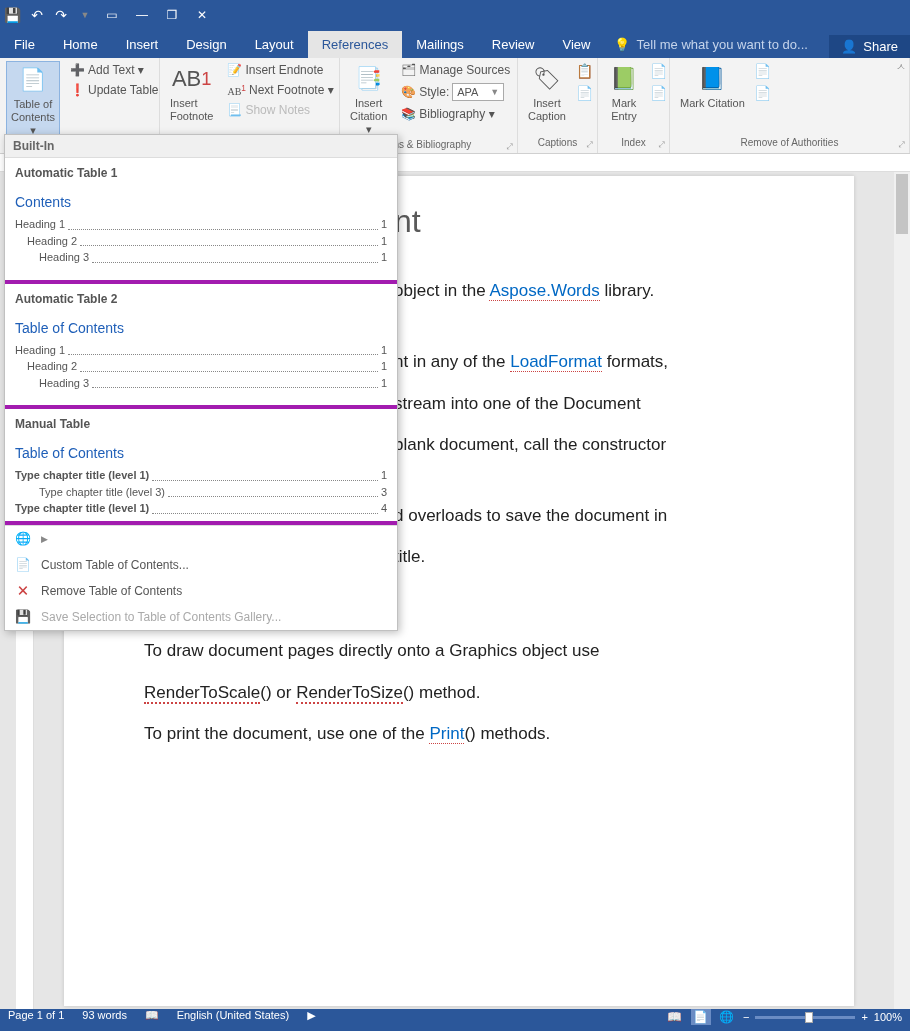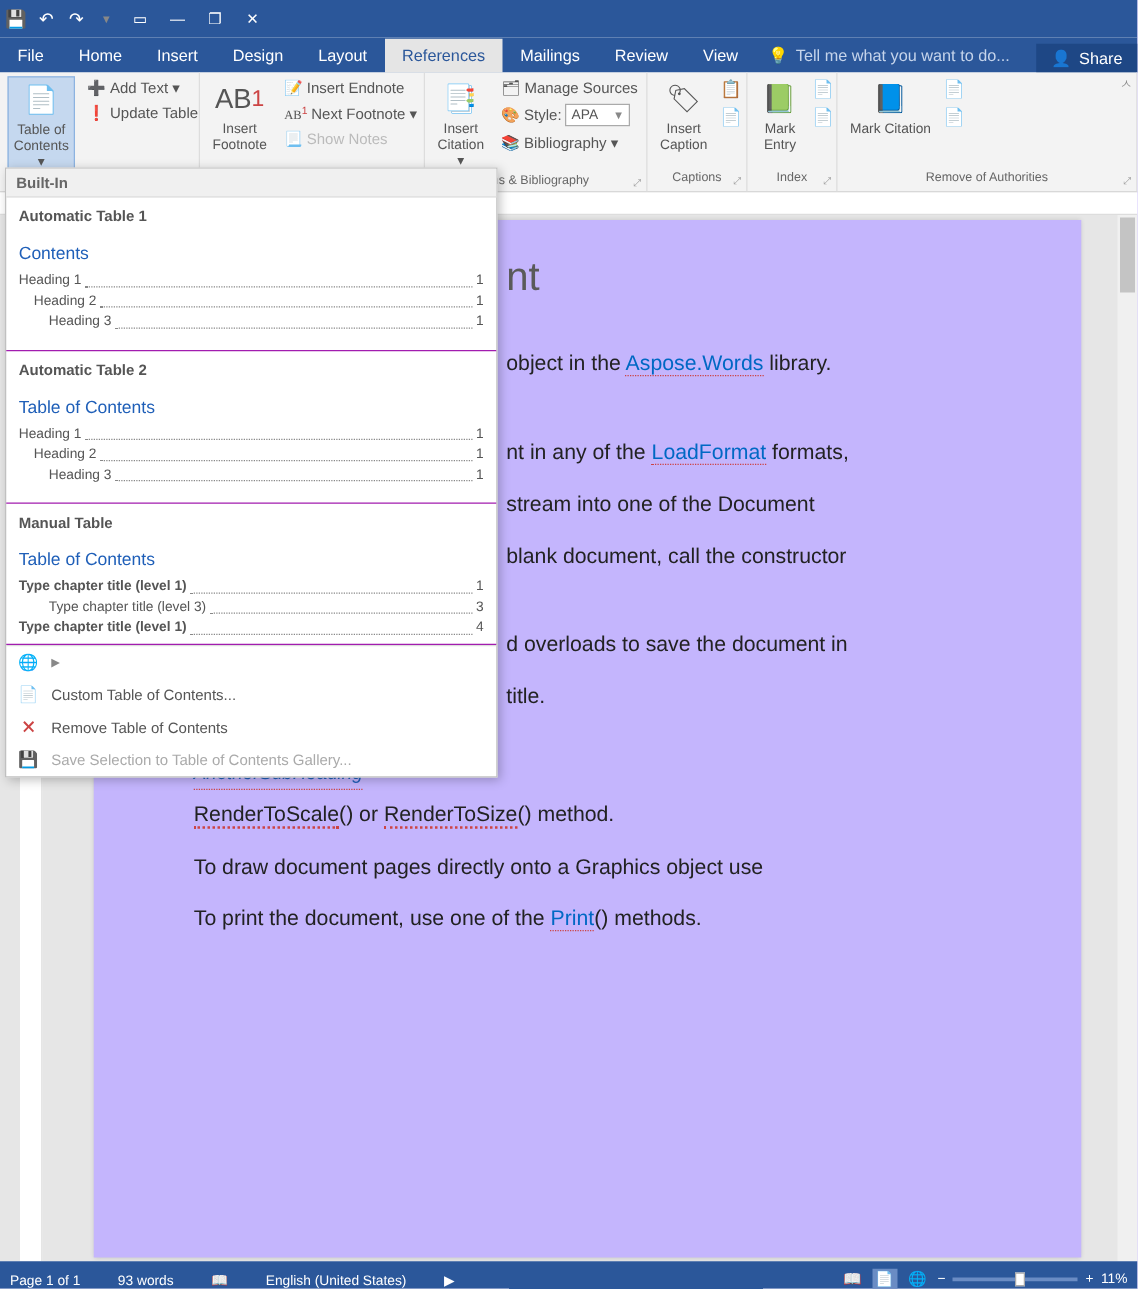--- a/index.html
+++ b/index.html
@@ -22,41 +22,41 @@
 .rib-label::after{content:"⤢";position:absolute;right:-2px;bottom:0;font-size:8px;color:#999}
 .big-btn{display:flex;flex-direction:column;align-items:center;font-size:11px;color:#555;cursor:pointer;padding:2px 4px;line-height:1.2}
 .big-btn.sel{background:#c5d8ef;border:1px solid #8cb3e0}
 .big-icon{width:32px;height:32px;margin-bottom:2px;display:flex;align-items:center;justify-content:center;font-size:22px}
 .small-btn{font-size:12px;color:#555;padding:2px 4px;cursor:pointer;display:flex;align-items:center;gap:3px;white-space:nowrap}
 .small-col{display:flex;flex-direction:column;gap:2px}
 .sel-box{border:1px solid #aaa;background:#fff;padding:0 4px;font-size:11px;width:52px;height:18px;display:inline-flex;align-items:center;justify-content:space-between}
 .ruler{height:18px;background:#fff;border-bottom:1px solid #ddd;position:relative;font-size:9px;color:#666}
 .doc-area{position:absolute;top:172px;left:0;right:0;bottom:22px;background:#e6e6e6;overflow:hidden}
 .vruler{position:absolute;left:16px;top:0;bottom:0;width:18px;background:#fff;border-right:1px solid #ddd}
-.page{position:absolute;left:75px;top:4px;width:790px;height:830px;background:#c4b5fd;box-shadow:0 0 4px rgba(0,0,0,0.15)}
+.page{position:absolute;left:64px;top:4px;width:790px;height:830px;background:#ffffff;box-shadow:0 0 4px rgba(0,0,0,0.15)}
 .page-content{padding:20px 80px 0 80px;font-family:Calibri,Arial,sans-serif;color:#222;font-size:17px;line-height:1.6}
 .doc-title{font-size:32px;color:#5a5a5a;margin-bottom:30px;font-weight:normal}
 .para{margin-bottom:14px;text-align:justify}
 .link{color:#0068c4;border-bottom:1px dotted #c44}
 .wavy{border-bottom:2px dotted #c44}
 .subhead{color:#1f5fb8;font-style:italic;font-size:15px;border-bottom:1px dotted #c44;margin-bottom:6px;display:inline-block}
 .dropdown{position:absolute;left:4px;top:134px;width:394px;background:#fff;border:1px solid #c0c0c0;box-shadow:2px 2px 8px rgba(0,0,0,0.25);z-index:100;font-size:12px;color:#555}
 .dd-header{background:#f0f0f0;padding:4px 8px;font-weight:600;color:#666;border-bottom:1px solid #ddd}
-.dd-section{padding:8px 10px 14px 10px;border-bottom:1px solid #a21caf}
+.dd-section{padding:8px 10px 14px 10px;border-bottom:4px solid #a21caf}
 .dd-title{font-weight:600;color:#555;margin-bottom:6px}
 .toc-title{color:#1f5fb8;font-size:14px;margin-bottom:6px}
 .toc-line{display:flex;font-size:11px;font-family:'Times New Roman',serif;line-height:1.5}
 .toc-text{white-space:nowrap}
 .toc-dots{flex:1;border-bottom:1px dotted #888;margin:0 3px 3px 3px}
 .toc-page{font-size:11px}
 .dd-menu{border-top:1px solid #ddd}
 .dd-item{padding:5px 10px;display:flex;align-items:center;gap:10px;cursor:pointer}
 .dd-item.disabled{color:#aaa}
 .dd-icon{width:16px;height:16px;display:inline-flex;align-items:center;justify-content:center;font-size:13px}
-.statusbar{position:absolute;bottom:0;left:0;right:0;height:22px;background:#2b579a;display:flex;align-items:flex-end;color:#fff;font-size:11px;padding:0 8px;gap:30px}
+.statusbar{position:absolute;bottom:0;left:0;right:0;height:22px;background:#2b579a;display:flex;align-items:flex-start;color:#fff;font-size:11px;padding:0 8px;gap:18px}
 .status-right{margin-left:auto;display:flex;align-items:center;gap:6px}
 .zoom-slider{width:100px;height:3px;background:#6a8cc4;position:relative}
 .zoom-thumb{position:absolute;left:50%;top:-4px;width:8px;height:11px;background:#fff;border:1px solid #aaa}
 .view-icon{width:20px;height:16px;display:inline-flex;align-items:center;justify-content:center;color:#e8eef9;font-size:12px}
 .scroll-v{position:absolute;right:0;top:0;bottom:0;width:16px;background:#f0f0f0}
 .scroll-thumb{position:absolute;top:2px;left:2px;right:2px;height:60px;background:#c4c4c4}
 .carat{font-size:9px;color:#888}
 </style>
 </head>
 <body>
@@ -117,21 +117,21 @@
     <div class="rib-label">Table of Contents</div>
   </div>
 
   <div class="rib-group" style="width:180px">
     <div class="rib-content">
       <div class="big-btn">
         <div class="big-icon" style="font-family:serif;color:#555">
             <span>AB</span>
             <sup style="color:#c44">1</sup>
           </div>
-        <span style="text-align:center">Insert Footnote</span>
+        <span style="">Insert Footnote</span>
       </div>
       <div class="small-col">
         <div class="small-btn">
             <span>📝</span>
             <span>Insert Endnote</span>
           </div>
         <div class="small-btn">
             <span style="font-family:serif;font-size:10px">AB<sup style="color:#c44">1</sup></span>
             <span>Next Footnote ▾</span>
           </div>
@@ -226,22 +226,22 @@
       <div class="para" style="padding-left:250px"><span>object   in the  </span><span class="link">Aspose.Words</span><span>     library.</span></div>
       <div style="height:30px"></div>
       <div class="para" style="padding-left:250px"><span>nt   in  any  of the  </span><span class="link">LoadFormat</span><span>   formats,</span></div>
       <div class="para" style="padding-left:250px">stream   into  one   of  the   Document</div>
       <div class="para" style="padding-left:250px">blank document,   call  the  constructor</div>
       <div style="height:30px"></div>
       <div class="para" style="padding-left:250px">d   overloads   to  save  the  document in</div>
       <div class="para" style="padding-left:250px">title.</div>
       <div style="height:20px"></div>
       <div><span class="subhead">AnotherSubHeading</span></div>
+      <div class="para">To   draw   document     pages   directly    onto   a Graphics     object use</div>
       <div class="para"><span class="wavy">RenderToScale</span><span>()      or  </span><span class="wavy">RenderToSize</span><span>()      method.</span></div>
-      <div class="para">To   draw   document     pages   directly    onto   a Graphics     object use</div>
       <div class="para"><span>To  print the  document,   use one  of  the  </span><span class="link">Print</span><span>()   methods.</span></div>
     </div>
   </div>
   <div class="scroll-v">
       <div class="scroll-thumb"></div>
     </div>
 </div>
 
 <div class="dropdown">
   <div class="dd-header">Built-In</div>
@@ -337,15 +337,15 @@
   <span>▶</span>
   <div class="status-right">
     <span class="view-icon">📖</span>
     <span class="view-icon" style="background:#6a8cc4">📄</span>
     <span class="view-icon">🌐</span>
     <span>−</span>
     <div class="zoom-slider">
         <div class="zoom-thumb"></div>
       </div>
     <span>+</span>
-    <span>11%</span>
+    <span>100%</span>
   </div>
 </div>
 
 </body></html>

